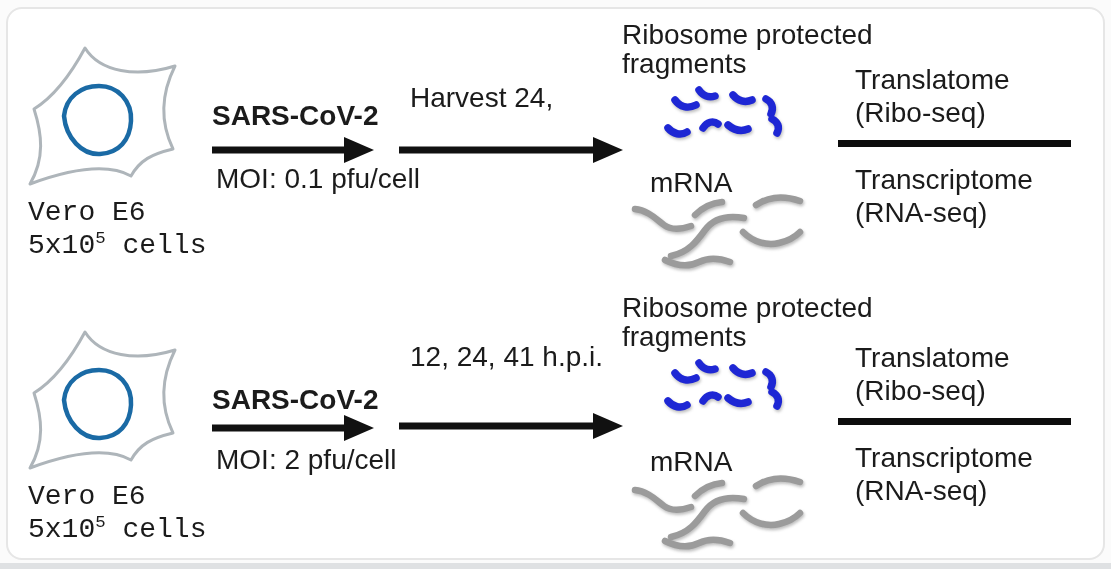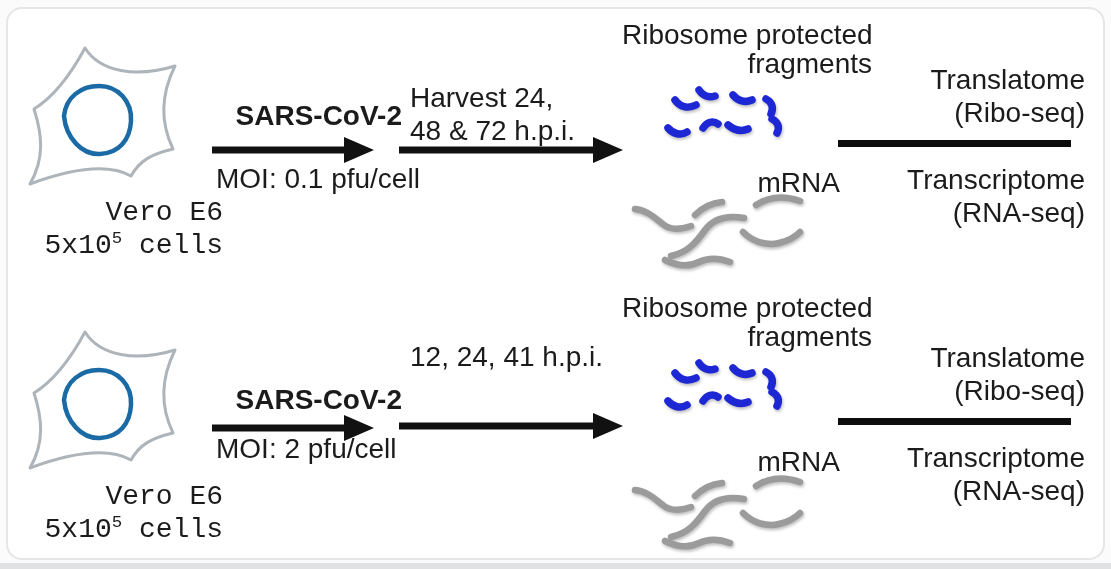--- a/index.html
+++ b/index.html
@@ -12,42 +12,42 @@
     background:#ffffff; border:2px solid #e6e6e6; border-radius:16px;
   }
   .bottom-strip { position:absolute; left:0; bottom:0; width:1111px; height:6px; background:#dfe1e3; }
 
   .row { position:absolute; left:0; width:1111px; }
   #row1 { top:0; height:284px; }
   #row2 { top:284px; height:285px; }
 
   .ab { position:absolute; }
   .t { font-size:28px; line-height:33px; white-space:nowrap; }
-  .center { text-align:right; }
+  .center { text-align:left; }
   b { font-weight:normal; }
   sup { font-size:0.62em; vertical-align:super; line-height:0; }
 
   .cell-icon     { left:28px;  top:44px; }
   .cell-label    { left:28px;  top:196px; width:195px;font-family:Liberation Mono, monospace; }
   .virus-label   { left:212px; top:99px;  width:190px; font-weight:bold; }
   .arrow1        { left:212px; top:136px; }
   .moi-label     { left:216px; top:162px;text-align:center; }
   .harvest-label { left:410px; top:81px; }
   .arrow2        { left:399px; top:136px; }
   .rpf-title     { left:622px; top:20px;  width:250px; line-height:29px; }
   .blue-frags    { left:655px; top:85px; }
   .mrna-label    { left:650px; top:166px; width:190px; }
   .gray-strands  { left:593px; top:192px; }
   .divider       { left:838px; top:140px; width:233px; height:7px; background:#0d0d0d; }
   .seq-top       { left:855px; top:63px;  width:230px; }
   .seq-bottom    { left:855px; top:163px; width:230px; }
 
   #row2 .harvest-label { top:56px; }
   #row2 .arrow1        { top:130px; }
-  #row2 .moi-label     { top:148px; }
+  #row2 .moi-label     { top:159px; }
   #row2 .arrow2        { top:128px; }
   #row2 .rpf-title     { top:9px; }
   #row2 .blue-frags    { top:74px; }
   #row2 .mrna-label    { top:161px; }
   #row2 .gray-strands  { top:189px; }
   #row2 .divider       { top:134px; }
   #row2 .seq-top       { top:57px; }
   #row2 .seq-bottom    { top:157px; }
 
   .shadowed { filter: drop-shadow(1px 2px 1.5px rgba(110,110,110,0.45)); }
@@ -74,21 +74,20 @@
 
     <svg class="ab arrow1" width="162" height="28" viewBox="0 0 162 28">
       <line x1="0" y1="14" x2="136" y2="14" stroke="#111111" stroke-width="7"></line>
       <polygon points="132,1 162,14 132,27" fill="#111111"></polygon>
     </svg>
 
     <div class="ab t moi-label">MOI: 0.1 pfu/cell</div>
 
     <div class="ab t harvest-label">
       <div>Harvest 24,</div>
-      <div>48 &amp; 72 h.p.i.</div>
     </div>
 
     <svg class="ab arrow2" width="224" height="28" viewBox="0 0 224 28">
       <line x1="0" y1="14" x2="198" y2="14" stroke="#111111" stroke-width="7"></line>
       <polygon points="194,1 224,14 194,27" fill="#111111"></polygon>
     </svg>
 
     <div class="ab t center rpf-title">
       <div>Ribosome protected</div>
       <div>fragments</div>

